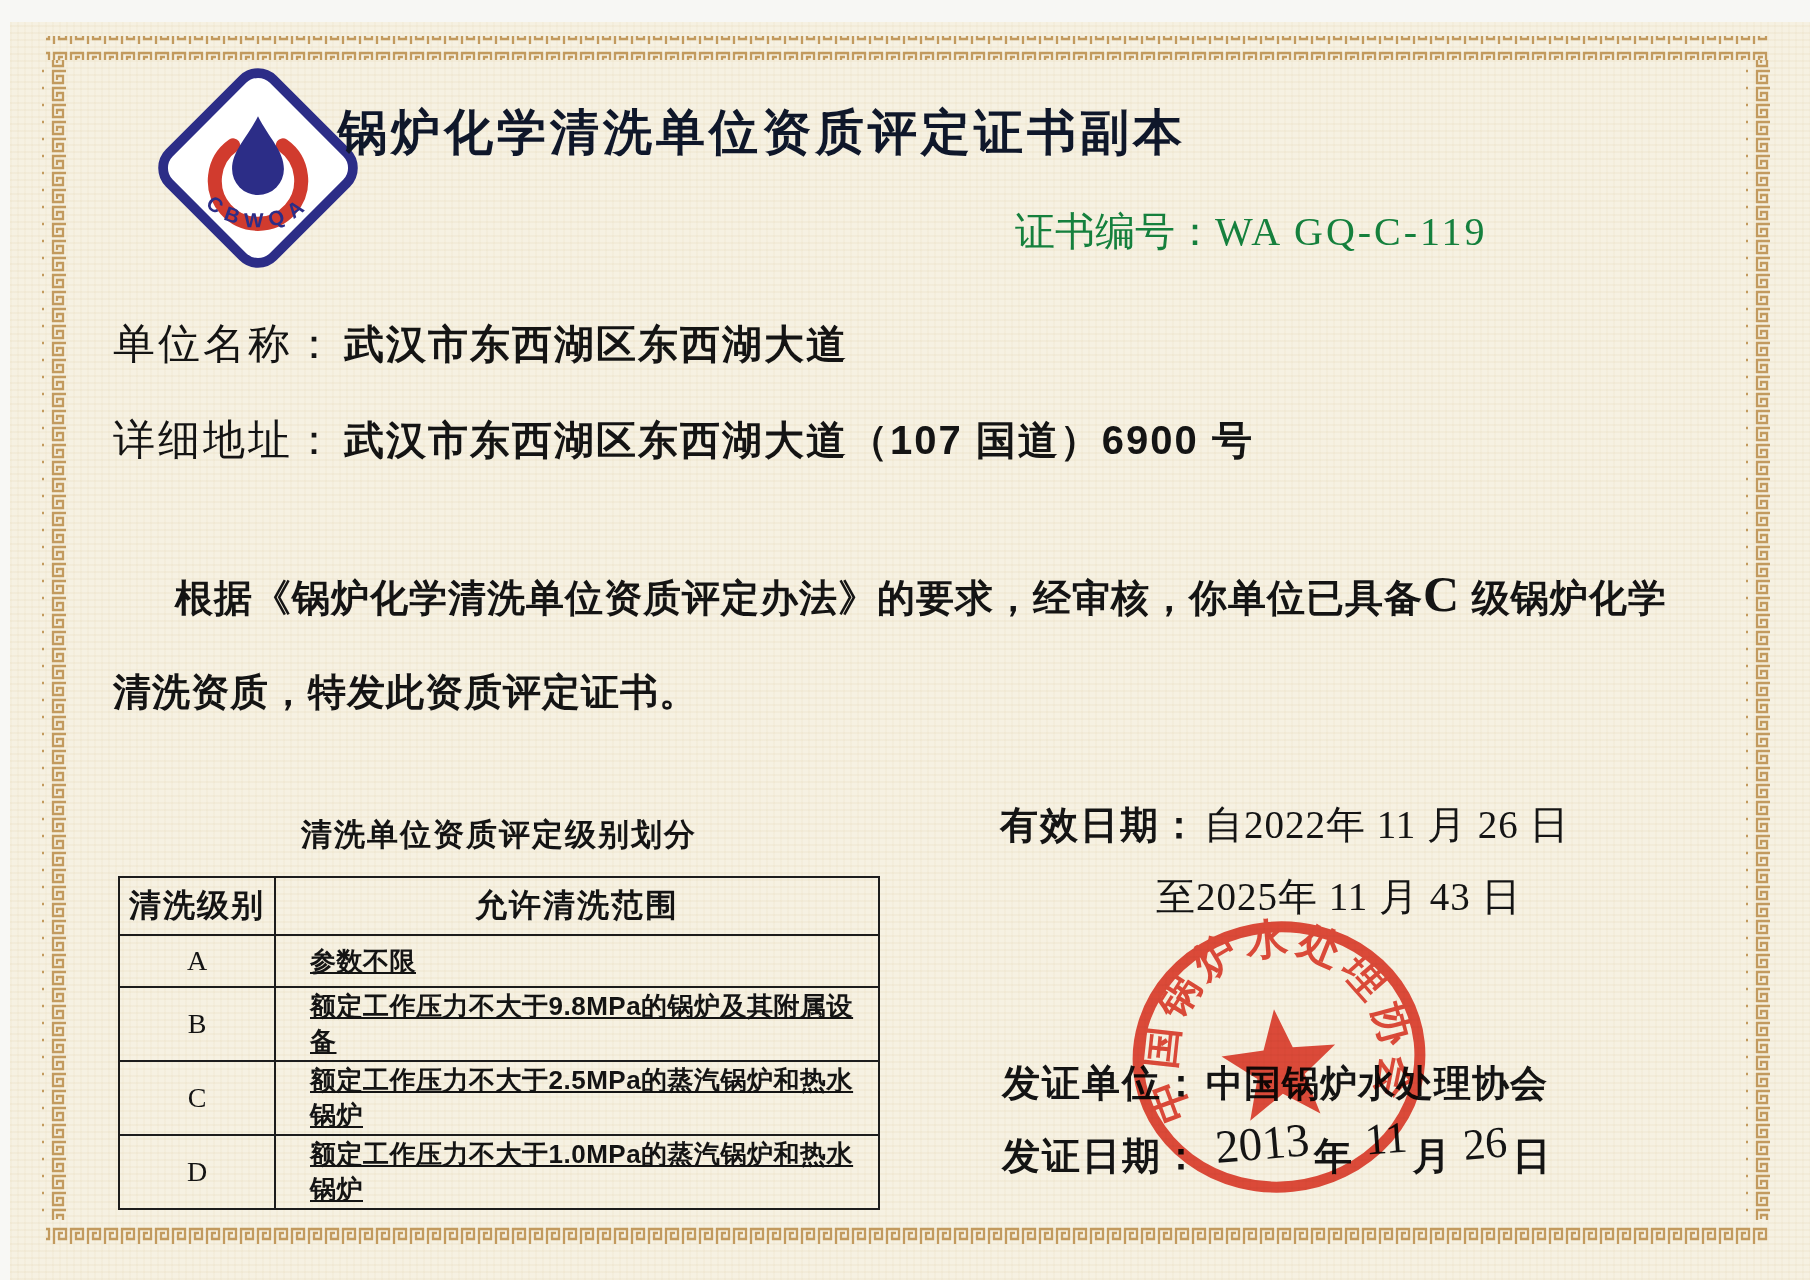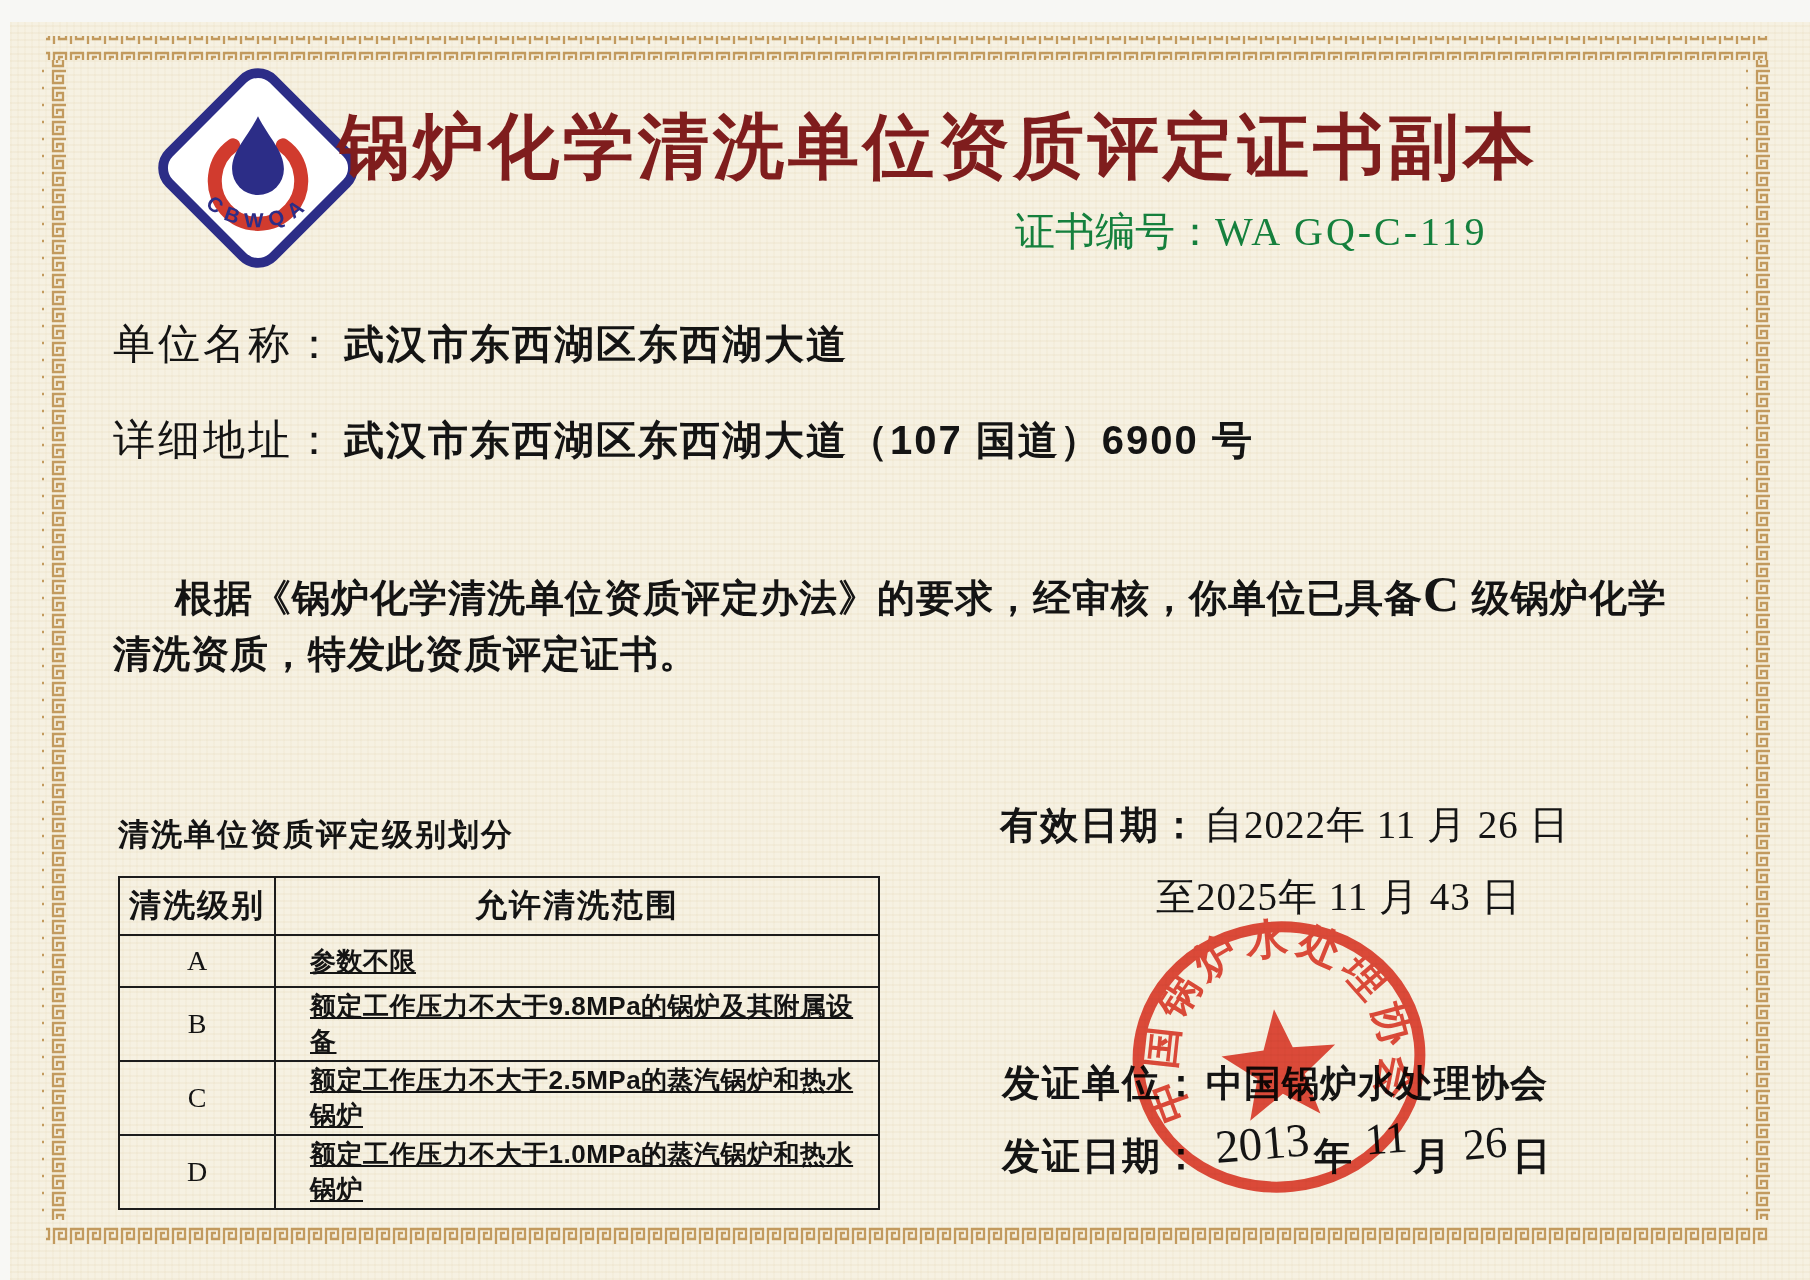--- a/index.html
+++ b/index.html
@@ -15,39 +15,39 @@
     background-image:
       repeating-linear-gradient(0deg, rgba(216,196,152,.12) 0 2px, rgba(0,0,0,0) 2px 7px),
       repeating-linear-gradient(90deg, rgba(222,204,162,.10) 0 2px, rgba(0,0,0,0) 2px 7px);
   }
   .border-svg{position:absolute;left:0;top:0;z-index:1;}
   .content{position:absolute;left:0;top:0;width:1810px;height:1280px;z-index:2;}
   .logo{position:absolute;left:150px;top:60px;width:216px;height:216px;}
   .title{
     position:absolute;left:338px;top:100px;width:1300px;
     font-family:"Liberation Serif", serif;
-    font-size:71px;font-weight:700;letter-spacing:4px;white-space:nowrap;color:#7f1d1d;
+    font-size:49px;font-weight:700;letter-spacing:4px;white-space:nowrap;color:#0f172a;
   }
   .certno{
     position:absolute;left:1015px;top:204px;white-space:nowrap;
     font-family:"Liberation Serif", serif;font-size:40px;color:#15803d;
   }
   .certno .num{letter-spacing:3px;}
   .row{position:absolute;display:flex;align-items:baseline;white-space:nowrap;}
   .row-unit{left:113px;top:316px;}
   .row-addr{left:113px;top:412px;}
   .f-label{font-size:42px;font-weight:400;letter-spacing:3px;}
   .f-value{font-size:40px;font-weight:700;letter-spacing:2px;margin-left:6px;}
   .para{position:absolute;left:113px;top:570px;width:1480px;}
   .para .ln{font-size:38px;font-weight:700;letter-spacing:1px;white-space:nowrap;line-height:56px;}
   .para .ln1{padding-left:62px;}
-  .para .ln2{}
+  .para .ln2{margin-top:38px;}
   .grade{font-family:"Liberation Serif", serif;font-size:50px;font-weight:700;line-height:0;}
   .tbl-caption{
-    position:absolute;left:118px;top:814px;width:762px;text-align:left;
+    position:absolute;left:118px;top:814px;width:762px;text-align:center;
     font-family:"Liberation Serif", serif;font-size:31px;font-weight:700;letter-spacing:2px;
   }
   table.grades{
     position:absolute;left:118px;top:876px;width:762px;
     border-collapse:collapse;table-layout:fixed;
   }
   table.grades td,table.grades th{border:2px solid #1c1c1c;}
   table.grades th{height:54px;font-family:"Liberation Serif", serif;font-size:32px;font-weight:600;letter-spacing:2px;}
   table.grades td{height:48px;}
   td.lvl{width:152px;text-align:center;font-family:"Liberation Serif", serif;font-size:28px;}

